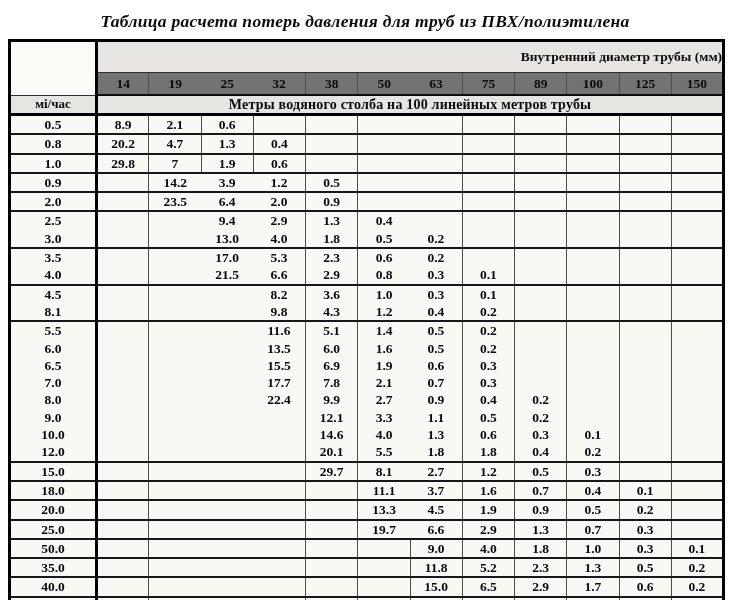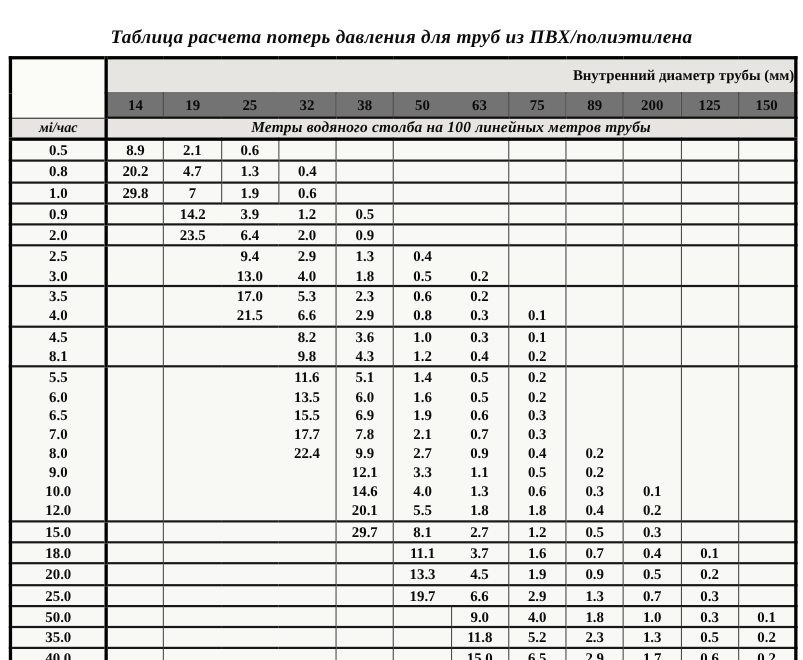--- a/index.html
+++ b/index.html
@@ -2,38 +2,38 @@
 <html><head>
 <meta charset="utf-8">
 <style>
   html,body{margin:0;padding:0;}
   body{
     width:730px;height:600px;overflow:hidden;background:#ffffff;
     font-family:"Liberation Serif", serif;color:#0b0b0b;
   }
   .title{
     font-weight:bold;font-style:italic;font-size:17.5px;line-height:26px;
-    text-align:center;padding-top:20px;letter-spacing:0.3px;white-space:nowrap;
+    text-align:center;padding-top:8px;letter-spacing:0.3px;white-space:nowrap;
   }
   table{
     border-collapse:collapse;table-layout:fixed;width:714px;
     margin:5px 0 0 8px;border:3px solid #000;
   }
   td{padding:0;vertical-align:middle;}
   
   .diam{
     background:#e6e5e1;height:30px;font-size:13.5px;font-weight:bold;
     text-align:right;border-bottom:1px solid #2f2f2f;
   }
   .corner{background:#fbfbf8;border-right:3px solid #000;border-bottom:1px solid #2f2f2f;}
   .num-row td{
     height:21px;background:#737373;border-bottom:2px solid #0d0d0d;
     font-size:13px;font-weight:bold;text-align:center;
   }
-  .unit-row td{height:17px;border-bottom:3px solid #000;background:#e6e5e1;font-weight:bold;font-style:italic;}
+  .unit-row td{height:17px;border-bottom:3px solid #000;background:#e6e5e1;font-weight:bold;}
   .unit{font-size:13px;text-align:center;border-right:3px solid #000;}
   .metry{font-size:14px;text-align:center;letter-spacing:0.2px;margin-left:24px;}
   
   .band td{border-bottom:2px solid #181818;vertical-align:top;background:#f8f8f5;}
   .band:last-child td{border-bottom:none;}
   .lab-cell{border-right:3px solid #000;font-weight:bold;}
   .cell{font-weight:bold;}
   .vb{border-left:1px solid #4d4d4d;}
   .line{height:17.3px;line-height:17.3px;font-size:13.5px;text-align:center;white-space:nowrap;}
   .slots{display:flex;justify-content:space-between;}
@@ -74,21 +74,21 @@
             <span>63</span>
           </div>
         </td>
         <td colspan="1" class="vb">
           <div class="line">75</div>
         </td>
         <td colspan="1" class="vb">
           <div class="line">89</div>
         </td>
         <td colspan="1" class="vb">
-          <div class="line">200</div>
+          <div class="line">100</div>
         </td>
         <td colspan="1" class="vb">
           <div class="line">125</div>
         </td>
         <td colspan="1" class="vb">
           <div class="line">150</div>
         </td>
       </tr>
     <tr class="unit-row">
       <td class="unit">мі/час</td>

